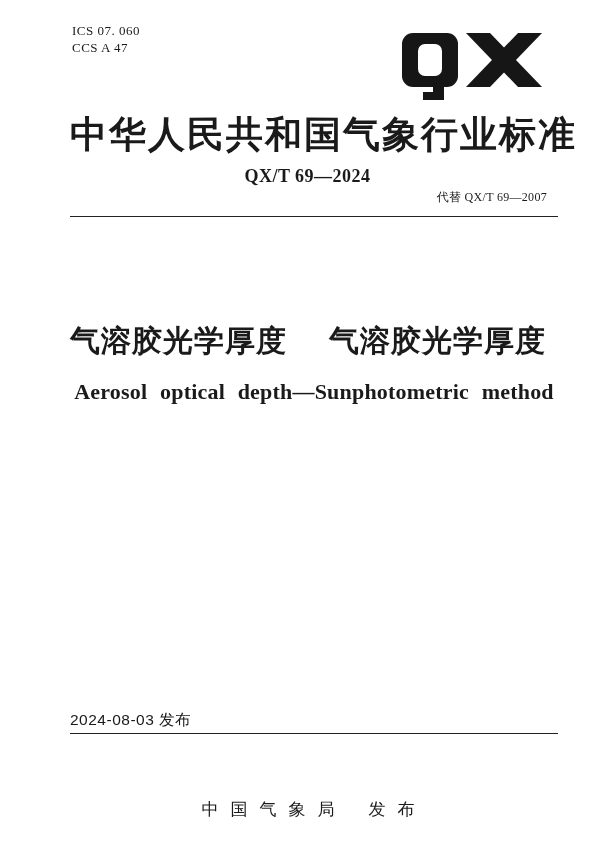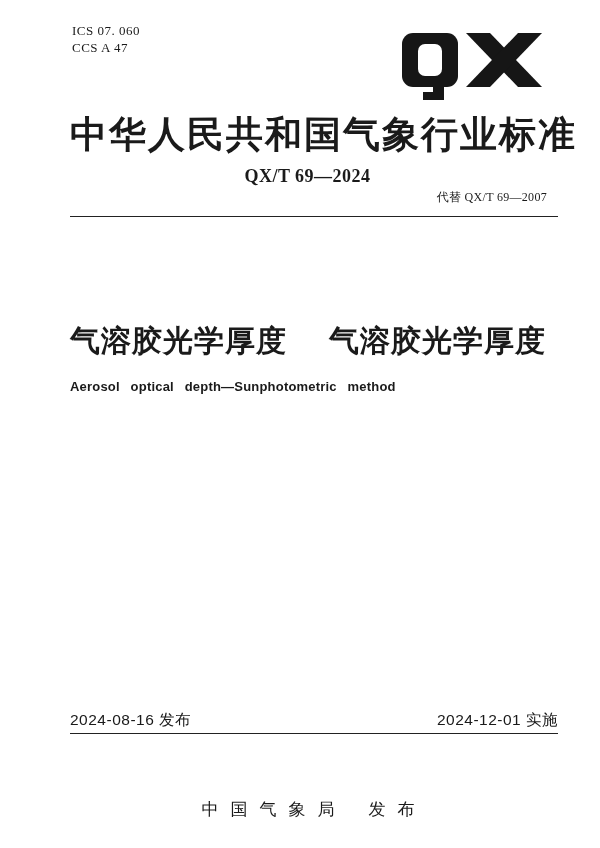--- a/index.html
+++ b/index.html
@@ -72,23 +72,24 @@
     gap: 42px;
     font-size: 30px;
     font-weight: bold;
     letter-spacing: 1px;
     white-space: nowrap;
   }
 
   
   .title-en {
     top: 379px; left: 70px; width: 488px;
-    font-family: Liberation Sans, sans-serif;
+    text-align: center;
+    font-family: Liberation Serif, serif;
     font-weight: bold;
-    font-size: 13px;
+    font-size: 22px;
     word-spacing: 7px;
     letter-spacing: 0.2px;
   }
 
   
   .dates {
     top: 710px; left: 70px; width: 488px;
     display: flex;
     justify-content: space-between;
     font-size: 15.5px;
@@ -138,22 +139,21 @@
 <div class="abs rule rule-top"></div>
 
 <div class="abs title-cn">
   <span>气溶胶光学厚度</span>
   <span>气溶胶光学厚度</span>
 </div>
 
 <div class="abs title-en">Aerosol optical depth—Sunphotometric method</div>
 
 <div class="abs dates">
-  <span>2024-08-16 发布</span>
-  <span>2024-12-01 实施</span>
+  <span>2024-08-03 发布</span>
 </div>
 
 <div class="abs rule rule-bottom"></div>
 
 <div class="abs publisher">
   <span>中国气象局</span>
   <span>发布</span>
 </div>
 
 </body></html>

